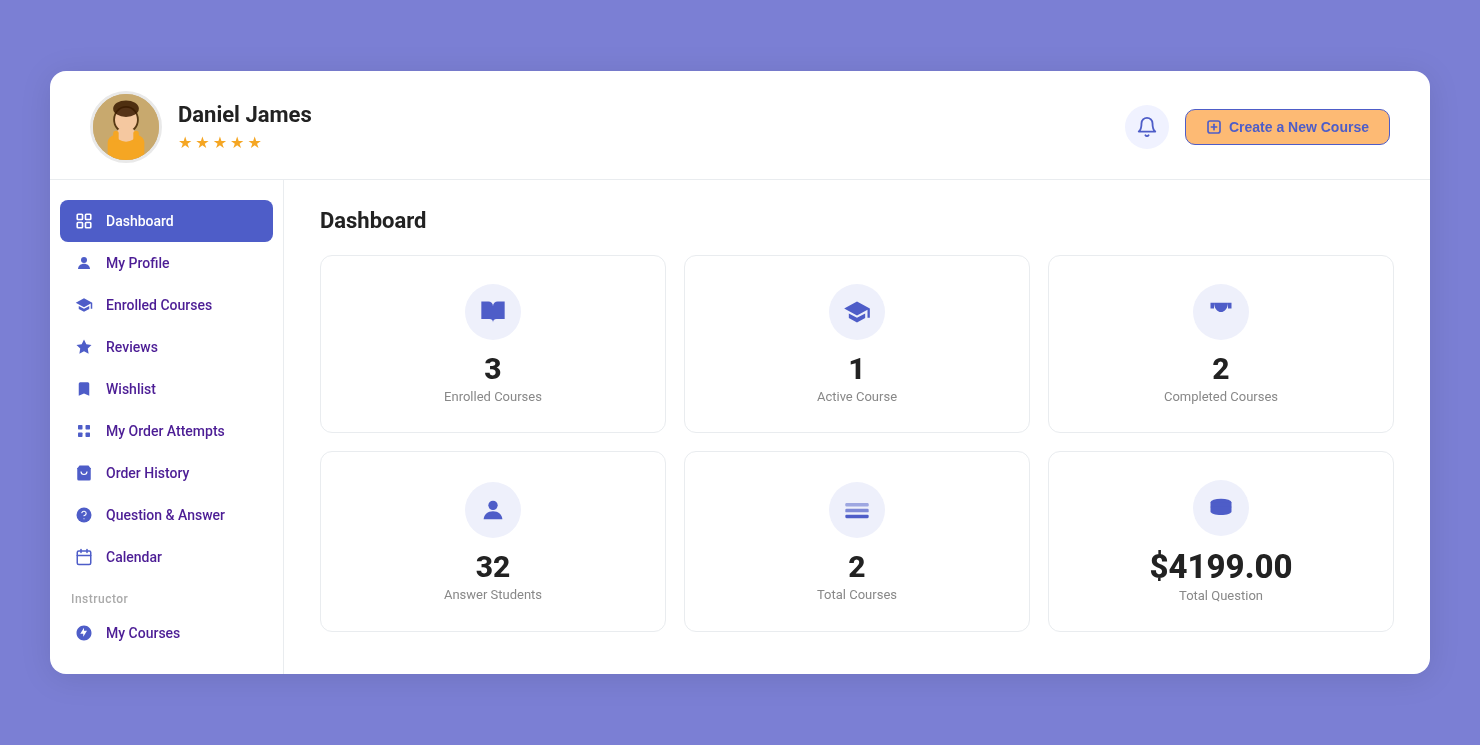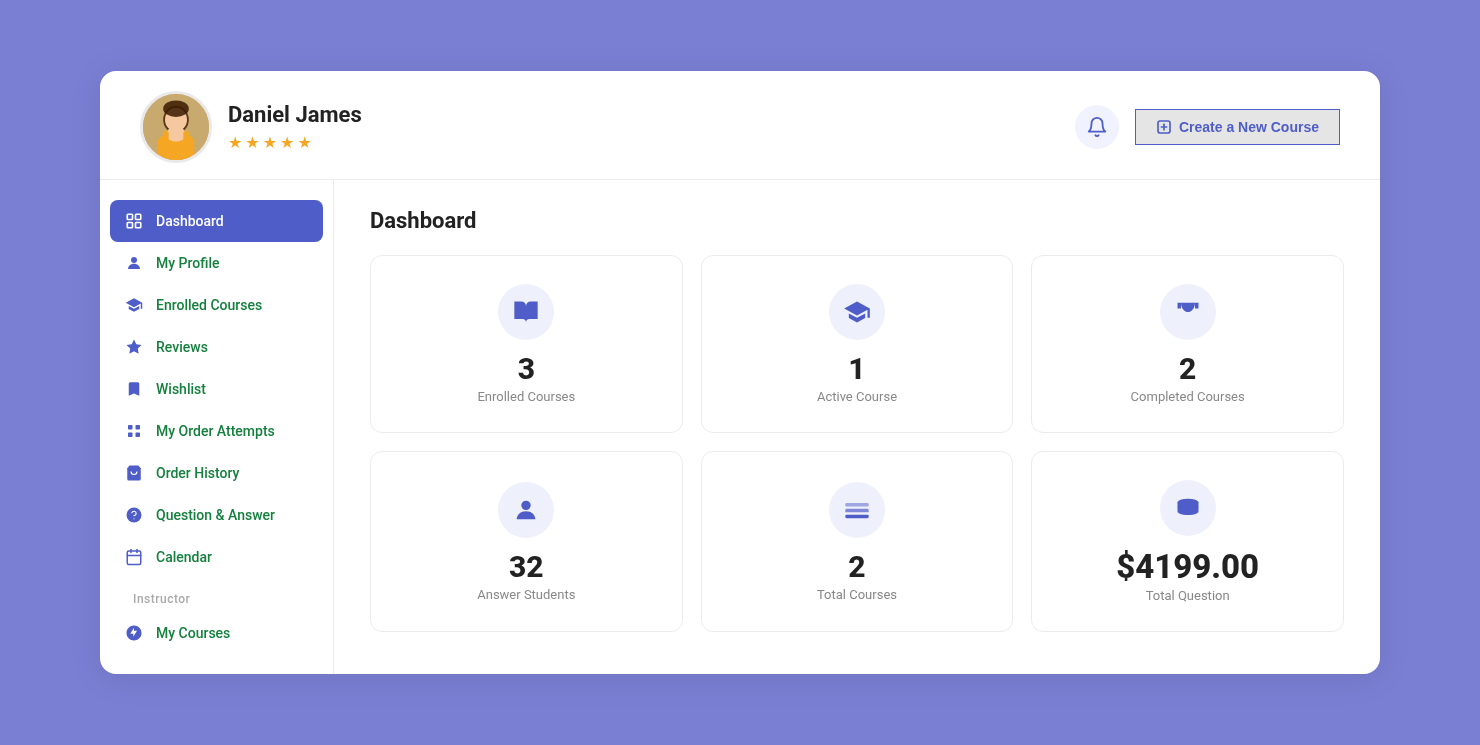--- a/index.html
+++ b/index.html
@@ -8,21 +8,21 @@
       font-family: -apple-system, BlinkMacSystemFont, 'Segoe UI', Roboto, sans-serif;
       display: flex;
       align-items: center;
       justify-content: center;
       min-height: 100vh;
       padding: 20px;
     }
     .main-card {
       background: #fff;
       border-radius: 16px;
-      width: 1280px;
+      width: 1380px;
       min-height: 590px;
       overflow: hidden;
       box-shadow: 0 4px 32px rgba(0,0,0,0.10);
     }
     
     .header {
       display: flex;
       align-items: center;
       justify-content: space-between;
       padding: 20px 40px 16px 40px;
@@ -70,24 +70,24 @@
       background: #f0f2ff;
       border: none;
       cursor: pointer;
       display: flex;
       align-items: center;
       justify-content: center;
       color: #5b6dcd;
       font-size: 20px;
     }
     .create-btn {
-      background: #e5e5e5;
+      background: #fdba74;
       border: 1.5px solid #4e5dc8;
       color: #4e5dc8;
-      border-radius: 0;
+      border-radius: 10px;
       padding: 9px 20px;
       font-size: 14px;
       font-weight: 600;
       cursor: pointer;
       display: flex;
       align-items: center;
       gap: 7px;
     }
     
     .layout {
@@ -100,21 +100,21 @@
       padding: 20px 0;
       border-right: 1px solid #e9ecef;
     }
     .sidebar-item {
       display: flex;
       align-items: center;
       gap: 12px;
       padding: 11px 24px;
       cursor: pointer;
       font-size: 14px;
-      color: #15803d;
+      color: #4c1d95;
       font-weight: 500;
       transition: background 0.15s;
       border-radius: 0;
     }
     .sidebar-item.active {
       background: #4e5dc8;
       color: #fff;
       border-radius: 8px;
       margin: 0 10px;
       padding: 11px 14px;
@@ -126,21 +126,21 @@
       color: #4e5dc8;
       display: flex;
       align-items: center;
       justify-content: center;
       font-size: 16px;
       flex-shrink: 0;
     }
     .sidebar-section-label {
       font-size: 12px;
       color: #aaa;
-      padding: 14px 33px 6px;
+      padding: 14px 21px 6px;
       font-weight: 500;
       letter-spacing: 0.5px;
     }
     
     .content {
       flex: 1;
       padding: 28px 36px;
     }
     .page-title {
       font-size: 22px;

